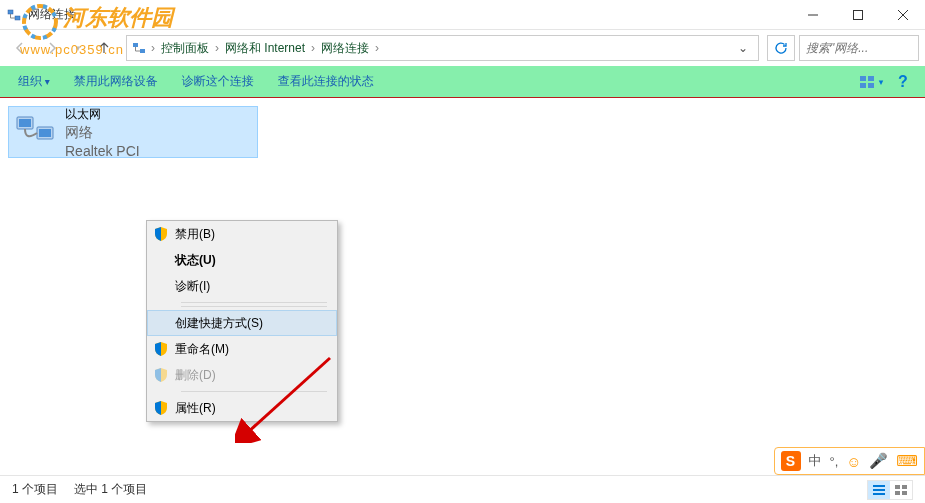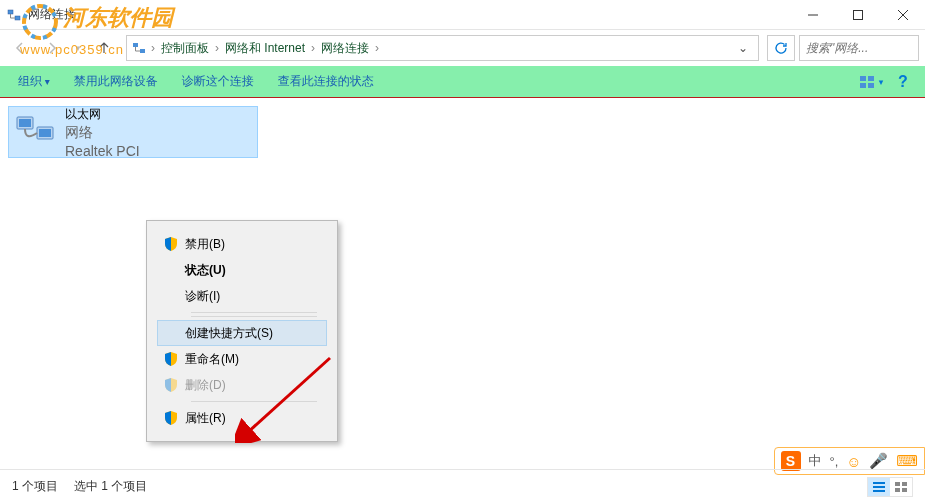--- a/index.html
+++ b/index.html
@@ -33,32 +33,32 @@
     .tb-icon { width: 28px; height: 24px; display: flex; align-items: center; justify-content: center; color: #0078d7; }
     .help-icon { color: #0078d7; font-size: 16px; font-weight: bold; }
     
     .content { position: relative; height: 380px; }
     .item-tile { position: absolute; top: 8px; left: 8px; width: 250px; height: 52px; display: flex; align-items: center; padding: 4px; background: #cce8ff; border: 1px solid #99d1ff; }
     .item-icon { width: 44px; height: 38px; margin-right: 8px; }
     .item-text { display: flex; flex-direction: column; gap: 1px; }
     .item-title { font-size: 12px; color: #000; }
     .item-sub { font-size: 14px; color: #666; }
     
-    .context-menu { position: absolute; top: 122px; left: 146px; width: 192px; background: #f0f0f0; border: 1px solid #bababa; box-shadow: 3px 3px 5px rgba(0,0,0,0.25); padding: 10px; }
+    .context-menu { position: absolute; top: 122px; left: 146px; width: 192px; background: #f0f0f0; border: 1px solid #bababa; box-shadow: 3px 3px 5px rgba(0,0,0,0.25); padding: 0; }
     .menu-item { height: 26px; display: flex; align-items: center; padding: 0 10px 0 6px; gap: 6px; color: #000; }
     .menu-item.hover { background: #d8e6f2; border: 1px solid #b0d4f0; padding: 0 9px 0 5px; }
     .menu-item.disabled { color: #9b9b9b; }
     .menu-sep { height: 1px; background: #d7d7d7; margin: 3px 10px 3px 34px; }
     .shield-icon { width: 16px; height: 16px; flex-shrink: 0; }
     .menu-spacer { width: 16px; flex-shrink: 0; }
     .menu-label { flex: 1; }
     
     .arrow { position: absolute; top: 255px; left: 235px; width: 100px; height: 90px; pointer-events: none; }
     
-    .statusbar { position: absolute; bottom: 0; left: 0; right: 0; height: 34px; border-top: 1px solid #e5e5e5; display: flex; align-items: center; padding: 0 12px; gap: 16px; font-size: 12px; color: #333; }
+    .statusbar { position: absolute; bottom: 0; left: 0; right: 0; height: 28px; border-top: 1px solid #e5e5e5; display: flex; align-items: center; padding: 0 12px; gap: 16px; font-size: 12px; color: #333; }
     .sb-spacer { flex: 1; }
     .view-toggle { display: flex; border: 1px solid #e5e5e5; }
     .view-btn { width: 22px; height: 18px; display: flex; align-items: center; justify-content: center; font-size: 10px; }
     .view-btn.active { background: #cce8ff; }
     
     .ime-bar { position: absolute; bottom: 28px; right: 0; background: #fff; border: 1px solid #ffb84d; border-radius: 4px 0 0 4px; padding: 3px 6px; display: flex; align-items: center; gap: 8px; }
     .ime-logo { width: 20px; height: 20px; background: #ff6a00; color: #fff; border-radius: 3px; display: flex; align-items: center; justify-content: center; font-weight: bold; font-size: 14px; }
     .ime-text { color: #5a5a5a; font-size: 13px; }
     .ime-icon { color: #ff9800; font-size: 15px; }
   </style>

